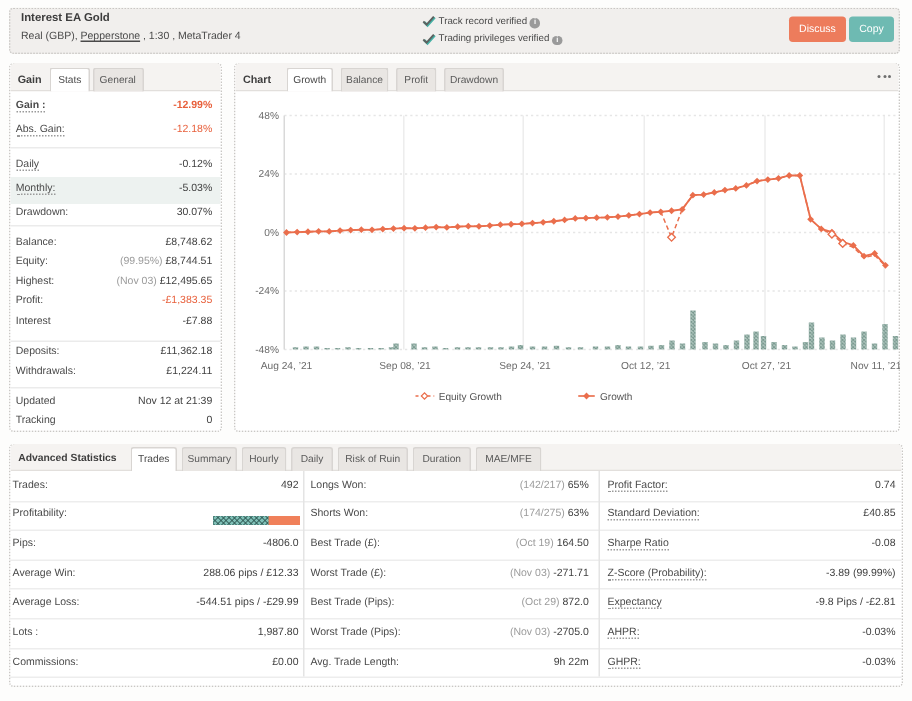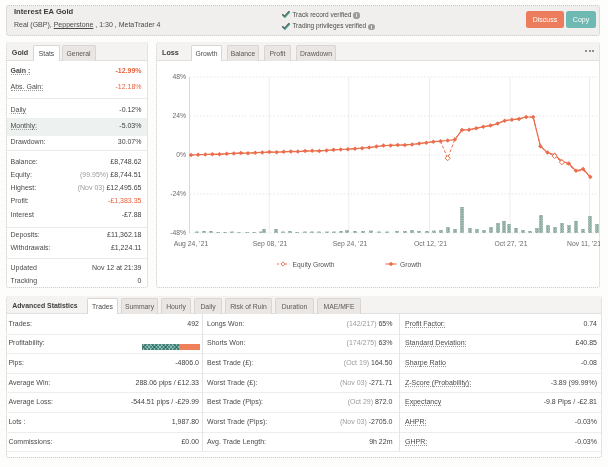--- a/index.html
+++ b/index.html
@@ -23,21 +23,21 @@
     <path d="M1.8 4.8 L4 7 L8.8 1.6" stroke="#45b1a6" stroke-width="1.7" fill="none"></path>
     <path d="M1.2 4.3 L3.4 6.4 L8.2 1.1" stroke="#5d6260" stroke-width="1.3" fill="none"></path>
   </svg>
 <div style="position:absolute;left:292.4px;top:10.5px;font-size:6.5px">Track record verified<span class="ii">i</span></div>
 <div style="position:absolute;left:292.4px;top:22px;font-size:6.5px">Trading privileges verified<span class="ii">i</span></div>
 <div style="position:absolute;left:526px;top:11px;width:38px;height:17px;background:#ed7c5c;border-radius:2.5px;color:#fff;text-align:center;line-height:17px">Discuss</div>
 <div style="position:absolute;left:566px;top:11px;width:30px;height:17px;background:#6ebab2;border-radius:2.5px;color:#fff;text-align:center;line-height:17px">Copy</div>
 
 <div class="panel" style="left:6px;top:42px;width:142px;height:246px"></div>
 <div class="strip" style="left:7px;top:42px;width:140px;height:19px"></div>
-<div class="t" style="position:absolute;left:11.8px;top:48px">Gold</div>
+<div class="t" style="position:absolute;left:11.8px;top:48px">Gain</div>
 <div style="position:absolute;left:33px;top:44.5px;width:27px;height:16.5px;background:#fff;border:1px solid #d8d5d2;border-bottom:none;color:#4a4a4a;border-radius:2px 2px 0 0;text-align:center;line-height:16.5px;font-size:6.8px">Stats</div>
 <div style="position:absolute;left:61.5px;top:44.5px;width:34px;height:16.5px;background:#e9e6e3;border:1px solid #d8d5d2;border-bottom:none;color:#5a5a5a;border-radius:2px 2px 0 0;text-align:center;line-height:16.5px;font-size:6.8px">General</div>
 <div style="position:absolute;left:10.5px;top:66.3px;height:10px;line-height:10px;font-weight:bold;"><span style="border-bottom:1px dotted #9a9a9a;">Gain :</span></div>
 <div style="position:absolute;left:0;top:66.3px;width:141.5px;text-align:right;height:10px;line-height:10px;font-weight:bold;color:#e8603c;">-12.99%</div>
 <div style="position:absolute;left:10.5px;top:82.4px;height:10px;line-height:10px;"><span style="border-bottom:1px dotted #9a9a9a;">Abs. Gain:</span></div>
 <div style="position:absolute;left:0;top:82.4px;width:141.5px;text-align:right;height:10px;line-height:10px;color:#e8603c;">-12.18%</div>
 <div class="sep" style="top:98px"></div>
 <div style="position:absolute;left:10.5px;top:104.7px;height:10px;line-height:10px;"><span style="border-bottom:1px dotted #9a9a9a;">Daily</span></div>
 <div style="position:absolute;left:0;top:104.7px;width:141.5px;text-align:right;height:10px;line-height:10px;color:#3f3f3f;">-0.12%</div>
 <div style="position:absolute;left:7px;top:118px;width:140px;height:17.5px;background:#edf2f0"></div>
@@ -62,21 +62,21 @@
 <div style="position:absolute;left:10.5px;top:243.4px;height:10px;line-height:10px;"><span style="">Withdrawals:</span></div>
 <div style="position:absolute;left:0;top:243.4px;width:141.5px;text-align:right;height:10px;line-height:10px;color:#3f3f3f;">£1,224.11</div>
 <div class="sep" style="top:258px"></div>
 <div style="position:absolute;left:10.5px;top:263.4px;height:10px;line-height:10px;"><span style="">Updated</span></div>
 <div style="position:absolute;left:0;top:263.4px;width:141.5px;text-align:right;height:10px;line-height:10px;color:#3f3f3f;">Nov 12 at 21:39</div>
 <div style="position:absolute;left:10.5px;top:275.8px;height:10px;line-height:10px;"><span style="">Tracking</span></div>
 <div style="position:absolute;left:0;top:275.8px;width:141.5px;text-align:right;height:10px;line-height:10px;color:#3f3f3f;">0</div>
 
 <div class="panel" style="left:156px;top:42px;width:444px;height:246px"></div>
 <div class="strip" style="left:157px;top:42px;width:442px;height:19px"></div>
-<div class="t" style="position:absolute;left:162px;top:48px">Loss</div>
+<div class="t" style="position:absolute;left:162px;top:48px">Chart</div>
 <div style="position:absolute;left:191px;top:44.5px;width:31px;height:16.5px;background:#fff;border:1px solid #d8d5d2;border-bottom:none;color:#4a4a4a;border-radius:2px 2px 0 0;text-align:center;line-height:16.5px;font-size:6.8px">Growth</div>
 <div style="position:absolute;left:227px;top:44.5px;width:32px;height:16.5px;background:#e9e6e3;border:1px solid #d8d5d2;border-bottom:none;color:#5a5a5a;border-radius:2px 2px 0 0;text-align:center;line-height:16.5px;font-size:6.8px">Balance</div>
 <div style="position:absolute;left:264px;top:44.5px;width:27px;height:16.5px;background:#e9e6e3;border:1px solid #d8d5d2;border-bottom:none;color:#5a5a5a;border-radius:2px 2px 0 0;text-align:center;line-height:16.5px;font-size:6.8px">Profit</div>
 <div style="position:absolute;left:296px;top:44.5px;width:40px;height:16.5px;background:#e9e6e3;border:1px solid #d8d5d2;border-bottom:none;color:#5a5a5a;border-radius:2px 2px 0 0;text-align:center;line-height:16.5px;font-size:6.8px">Drawdown</div>
 <div style="position:absolute;left:585px;top:49.5px;width:2px;height:2px;border-radius:50%;background:#6e6e6e"></div>
 <div style="position:absolute;left:588.5px;top:49.5px;width:2px;height:2px;border-radius:50%;background:#6e6e6e"></div>
 <div style="position:absolute;left:592px;top:49.5px;width:2px;height:2px;border-radius:50%;background:#6e6e6e"></div>
 <svg width="444" height="227" style="position:absolute;left:156px;top:61px">
 <line x1="113.2" y1="16" x2="113.2" y2="172" stroke="#ededed" stroke-width="1"></line>
 <line x1="192.8" y1="16" x2="192.8" y2="172" stroke="#ededed" stroke-width="1"></line>

